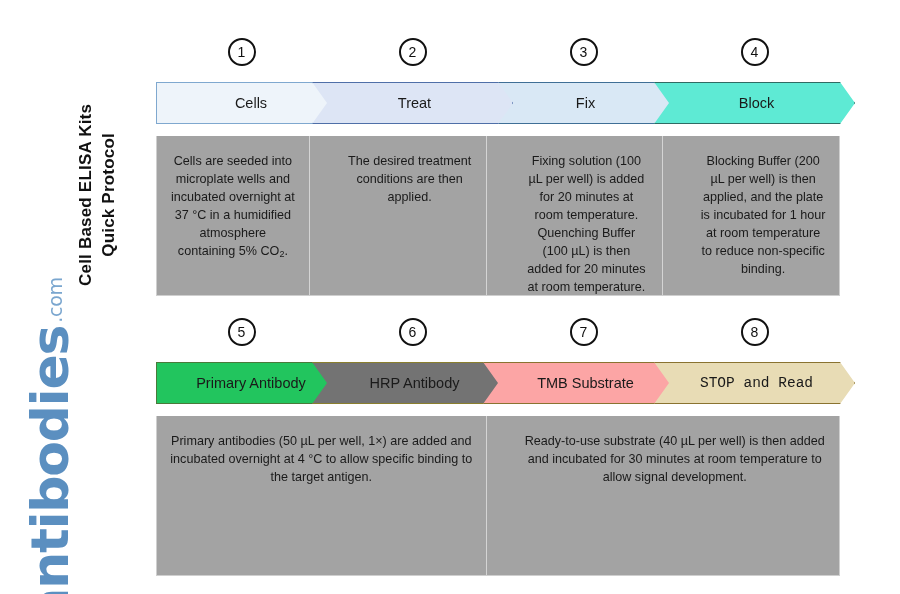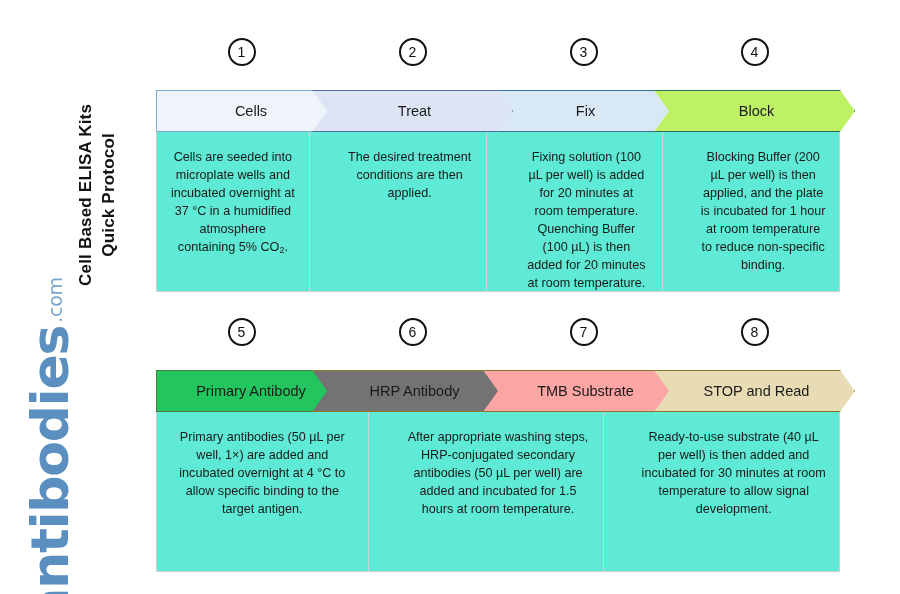--- a/index.html
+++ b/index.html
@@ -43,32 +43,32 @@
   .row2{top:318px;}
 
   .numbers{position:relative;height:32px;width:684px;}
   .num-circle{
     position:absolute;top:0;width:28px;height:28px;border-radius:50%;
     border:2px solid #111;background:#fff;box-sizing:border-box;
     display:flex;align-items:center;justify-content:center;
     font-size:14px;color:#111;
   }
 
-  .chev-band{position:relative;height:42px;width:684px;margin-top:20px;}
+  .chev-band{position:relative;height:42px;width:684px;margin-top:12px;}
   .chev{
     position:absolute;top:0;height:42px;box-sizing:border-box;
     display:flex;align-items:center;justify-content:center;
     font-size:14.5px;color:#1a1a1a;
   }
   .chev span{position:relative;z-index:2;padding-left:4px;}
 
   .tbl{
-    position:relative;width:684px;margin-top:0;
+    position:relative;width:684px;margin-top:12px;
     border:1px solid #cfcfcf;border-top:none;box-sizing:border-box;
-    display:flex;background:#5eead4;height:160px;gap:24px;
+    display:flex;background:#a3a3a3;height:160px;gap:24px;
   }
   .cell{
     flex:1 1 0;border-right:1px solid #d4d4d4;box-sizing:border-box;
     padding:16px 13px 10px 13px;
     font-size:12.6px;line-height:1.43;text-align:center;color:#1a1a1a;
   }
   .cell:last-child{border-right:none;}
   sub{font-size:9px;vertical-align:baseline;position:relative;top:2px;}
 </style>
 </head>
@@ -98,21 +98,21 @@
     <div class="chev-band">
         <div class="chev" style="left: 0px; width: 186px; background: rgb(238, 244, 250); border: 1.5px solid rgb(127, 168, 207); clip-path: polygon(0px 0px, calc(100% - 15px) 0px, 100% 50%, calc(100% - 15px) 100%, 0px 100%);">
           <span>Cells</span>
         </div>
         <div class="chev" style="left: 327px; width: 201px; background: rgb(217, 232, 245); border: 1.5px solid rgb(63, 111, 150); clip-path: polygon(0px 0px, calc(100% - 15px) 0px, 100% 50%, calc(100% - 15px) 100%, 0px 100%, 15px 50%);">
           <span>Fix</span>
         </div>
         <div class="chev" style="left: 156px; width: 201px; background: rgb(221, 229, 245); border: 1.5px solid rgb(79, 111, 168); clip-path: polygon(0px 0px, calc(100% - 15px) 0px, 100% 50%, calc(100% - 15px) 100%, 0px 100%, 15px 50%);">
           <span>Treat</span>
         </div>
-        <div class="chev" style="left: 498px; width: 201px; background: #bef264; border: 1.5px solid rgb(47, 107, 99); clip-path: polygon(0px 0px, calc(100% - 15px) 0px, 100% 50%, calc(100% - 15px) 100%, 0px 100%, 15px 50%);">
+        <div class="chev" style="left: 498px; width: 201px; background: #5eead4; border: 1.5px solid rgb(47, 107, 99); clip-path: polygon(0px 0px, calc(100% - 15px) 0px, 100% 50%, calc(100% - 15px) 100%, 0px 100%, 15px 50%);">
           <span>Block</span>
         </div>
       </div>
     <div class="tbl">
         <div class="cell">Cells are seeded into microplate wells and incubated overnight at 37 °C in a humidified atmosphere containing 5% CO<sub>2</sub>.</div>
         <div class="cell">The desired treatment conditions are then applied.</div>
         <div class="cell">Fixing solution (100 µL per well) is added for 20 minutes at room temperature. Quenching Buffer (100 µL) is then added for 20 minutes at room temperature.</div>
         <div class="cell">Blocking Buffer (200 µL per well) is then applied, and the plate is incubated for 1 hour at room temperature to reduce non-specific binding.</div>
       </div>
   </div>
@@ -127,24 +127,23 @@
     <div class="chev-band">
         <div class="chev" style="left: 0px; width: 186px; background: #22c55e; border: 1.5px solid rgb(74, 122, 58); clip-path: polygon(0px 0px, calc(100% - 15px) 0px, 100% 50%, calc(100% - 15px) 100%, 0px 100%);">
           <span>Primary Antibody</span>
         </div>
         <div class="chev" style="left: 156px; width: 201px; background: #737373; border: 1.5px solid rgb(138, 127, 46); clip-path: polygon(0px 0px, calc(100% - 15px) 0px, 100% 50%, calc(100% - 15px) 100%, 0px 100%, 15px 50%);">
           <span>HRP Antibody</span>
         </div>
         <div class="chev" style="left: 327px; width: 201px; background: #fca5a5; border: 1.5px solid rgb(138, 115, 48); clip-path: polygon(0px 0px, calc(100% - 15px) 0px, 100% 50%, calc(100% - 15px) 100%, 0px 100%, 15px 50%);">
           <span>TMB Substrate</span>
         </div>
-        <div class="chev" style="left: 498px; width: 201px; background: rgb(232, 220, 181); border: 1.5px solid rgb(138, 115, 48); clip-path: polygon(0px 0px, calc(100% - 15px) 0px, 100% 50%, calc(100% - 15px) 100%, 0px 100%, 15px 50%);">
+        <div class="chev" style="left: 498px; width: 201px; background: rgb(232, 220, 181); border: 1.5px solid rgb(138, 115, 48); clip-path: polygon(0px 0px, calc(100% - 15px) 0px, 100% 50%, calc(100% - 15px) 100%, 0px 100%, 15px 50%); font-family: Liberation Mono, monospace;">
           <span>STOP and Read</span>
         </div>
       </div>
     <div class="tbl">
         <div class="cell">Primary antibodies (50 µL per well, 1×) are added and incubated overnight at 4 °C to allow specific binding to the target antigen.</div>
-        <div class="cell">After appropriate washing steps, HRP-conjugated secondary antibodies (50 µL per well) are added and incubated for 1.5 hours at room temperature.</div>
         <div class="cell">Ready-to-use substrate (40 µL per well) is then added and incubated for 30 minutes at room temperature to allow signal development.</div>
       </div>
   </div>
 
 </div>
 
 </body></html>

